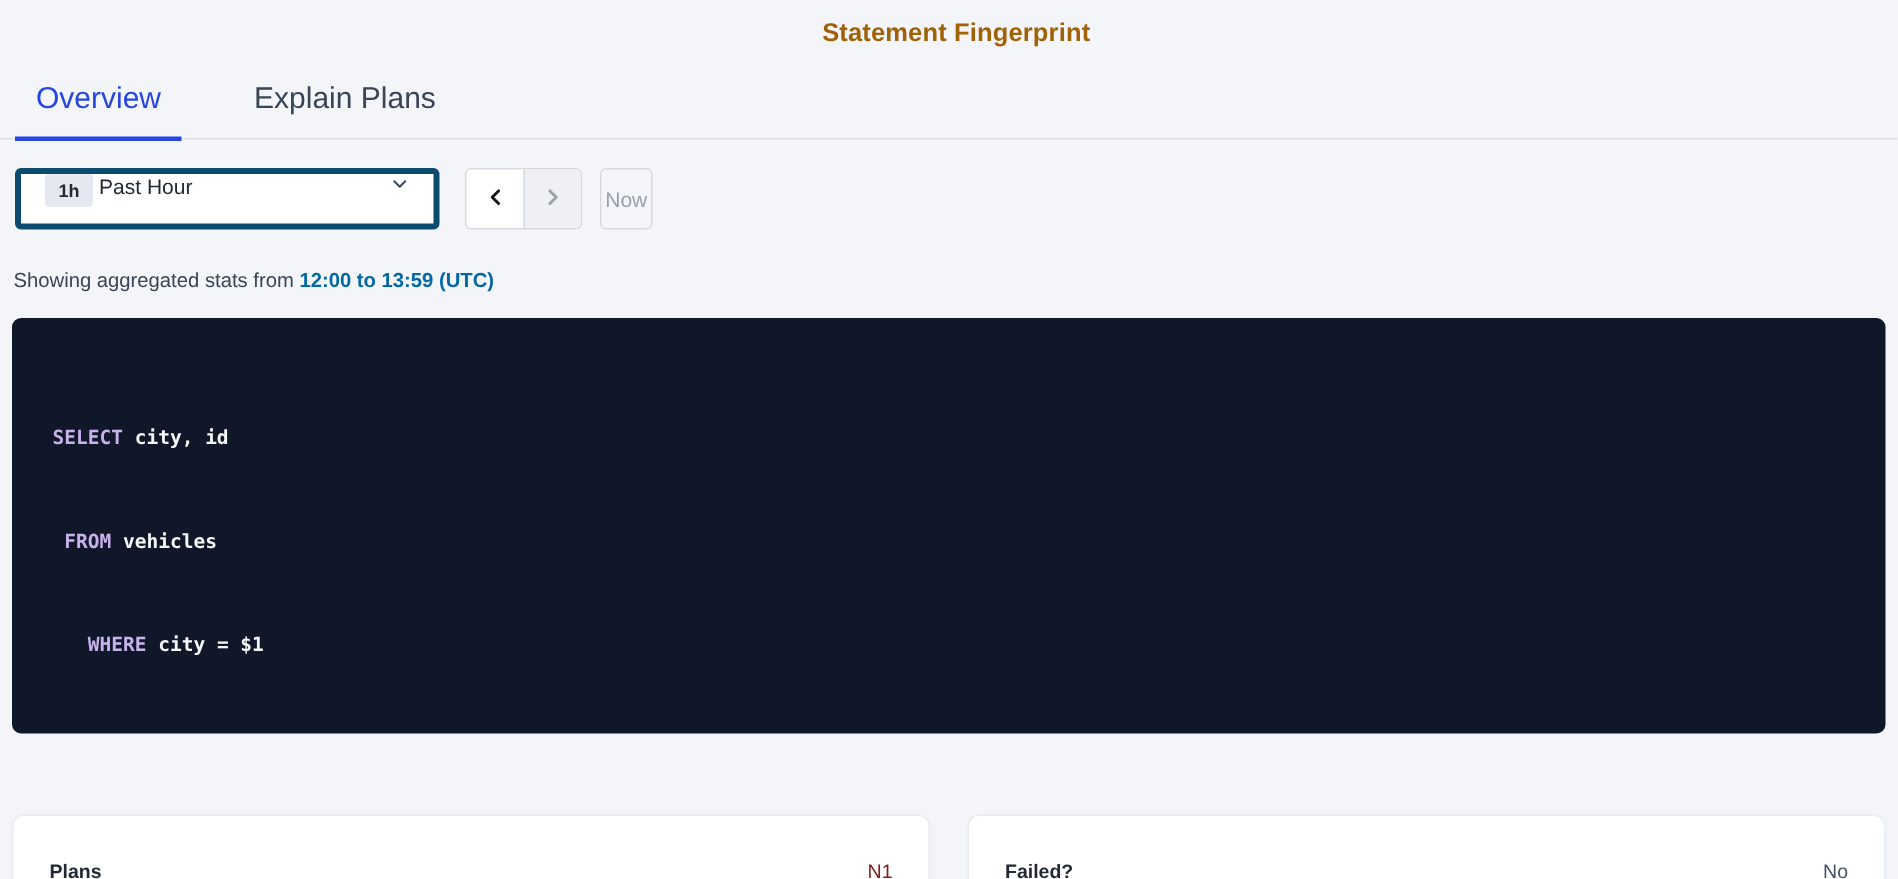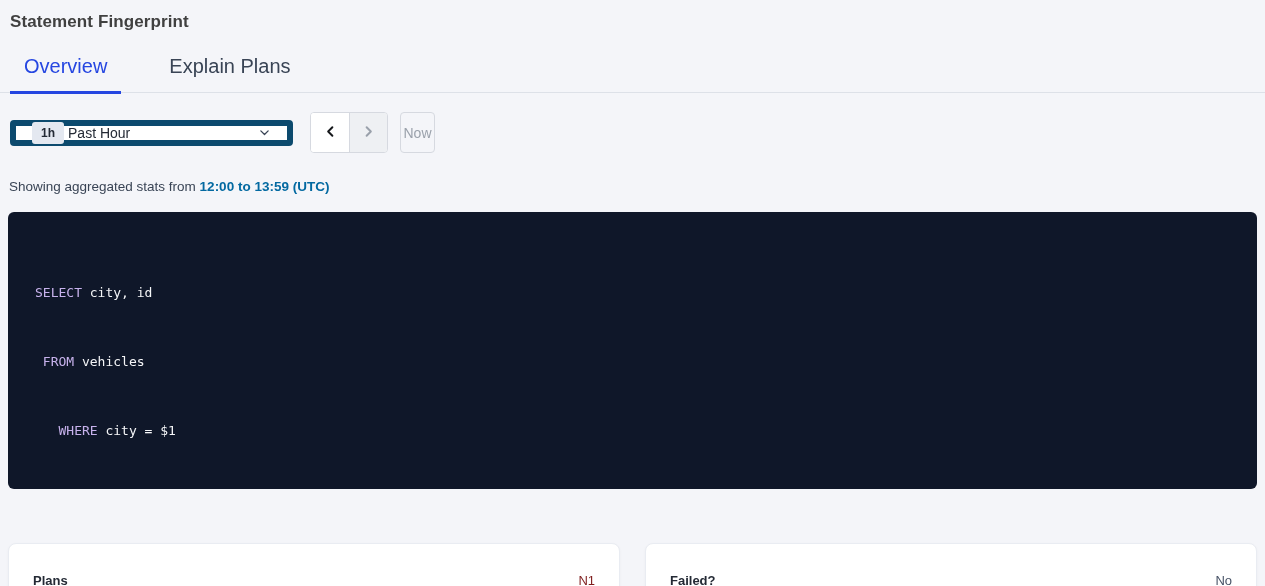--- a/index.html
+++ b/index.html
@@ -8,22 +8,23 @@
     background: #f4f5f9;
     font-family: "Liberation Sans", sans-serif;
     color: #394455;
     overflow: hidden;
   }
   
   .page-title {
     margin: 12px 0 16px 10px;
     font-size: 17px;
     font-weight: 700;
-    color: #404040;
+    color: #a16207;
     letter-spacing: .1px;
+    text-align: center;
   }
   
   .tabbar {
     display: flex;
     align-items: flex-end;
     margin-top: 23px;
     border-bottom: 1px solid #dde1e8;
     padding-left: 10px;
   }
   .tab {
@@ -40,26 +41,26 @@
     color: #2546e1;
     border-bottom-color: #2546e1;
   }
   
   .controls {
     display: flex;
     align-items: center;
     margin: 19px 0 0 10px;
   }
   .time-dropdown {
-    width: 283px; height: 26px;
-    background: #ffffff;
-    border: 6px solid #0c4a6e;
+    width: 283px; height: 41px;
+    background: #ffffff;
+    border: 4px solid #0c4a6e;
     border-radius: 4px;
     display: flex;
-    align-items: center;
+    align-items: flex-start;
     padding: 0 16px;
     cursor: pointer;
   }
   .time-badge {
     background: #e4e8f0;
     color: #242a35;
     font-size: 12px;
     font-weight: 700;
     border-radius: 3px;
     padding: 4px 9px;
@@ -110,21 +111,21 @@
   }
   .stats-caption b { color: #0369a1; }
   
   .sql-box {
     margin: 18px 8px 0 8px;
     background: #0f1729;
     border-radius: 6px;
     padding: 23px 20px 24px 27px;
     font-family: "DejaVu Sans Mono", "Liberation Mono", monospace;
     font-size: 13px;
-    font-weight: 400;
+    font-weight: 700;
     line-height: 23px;
     color: #f5f6f8;
     white-space: pre;
   }
   .sql-box .kw { color: #c7b2ec; }
   
   .cards {
     display: flex;
     gap: 25px;
     margin: 54px 8px 0 8px;

